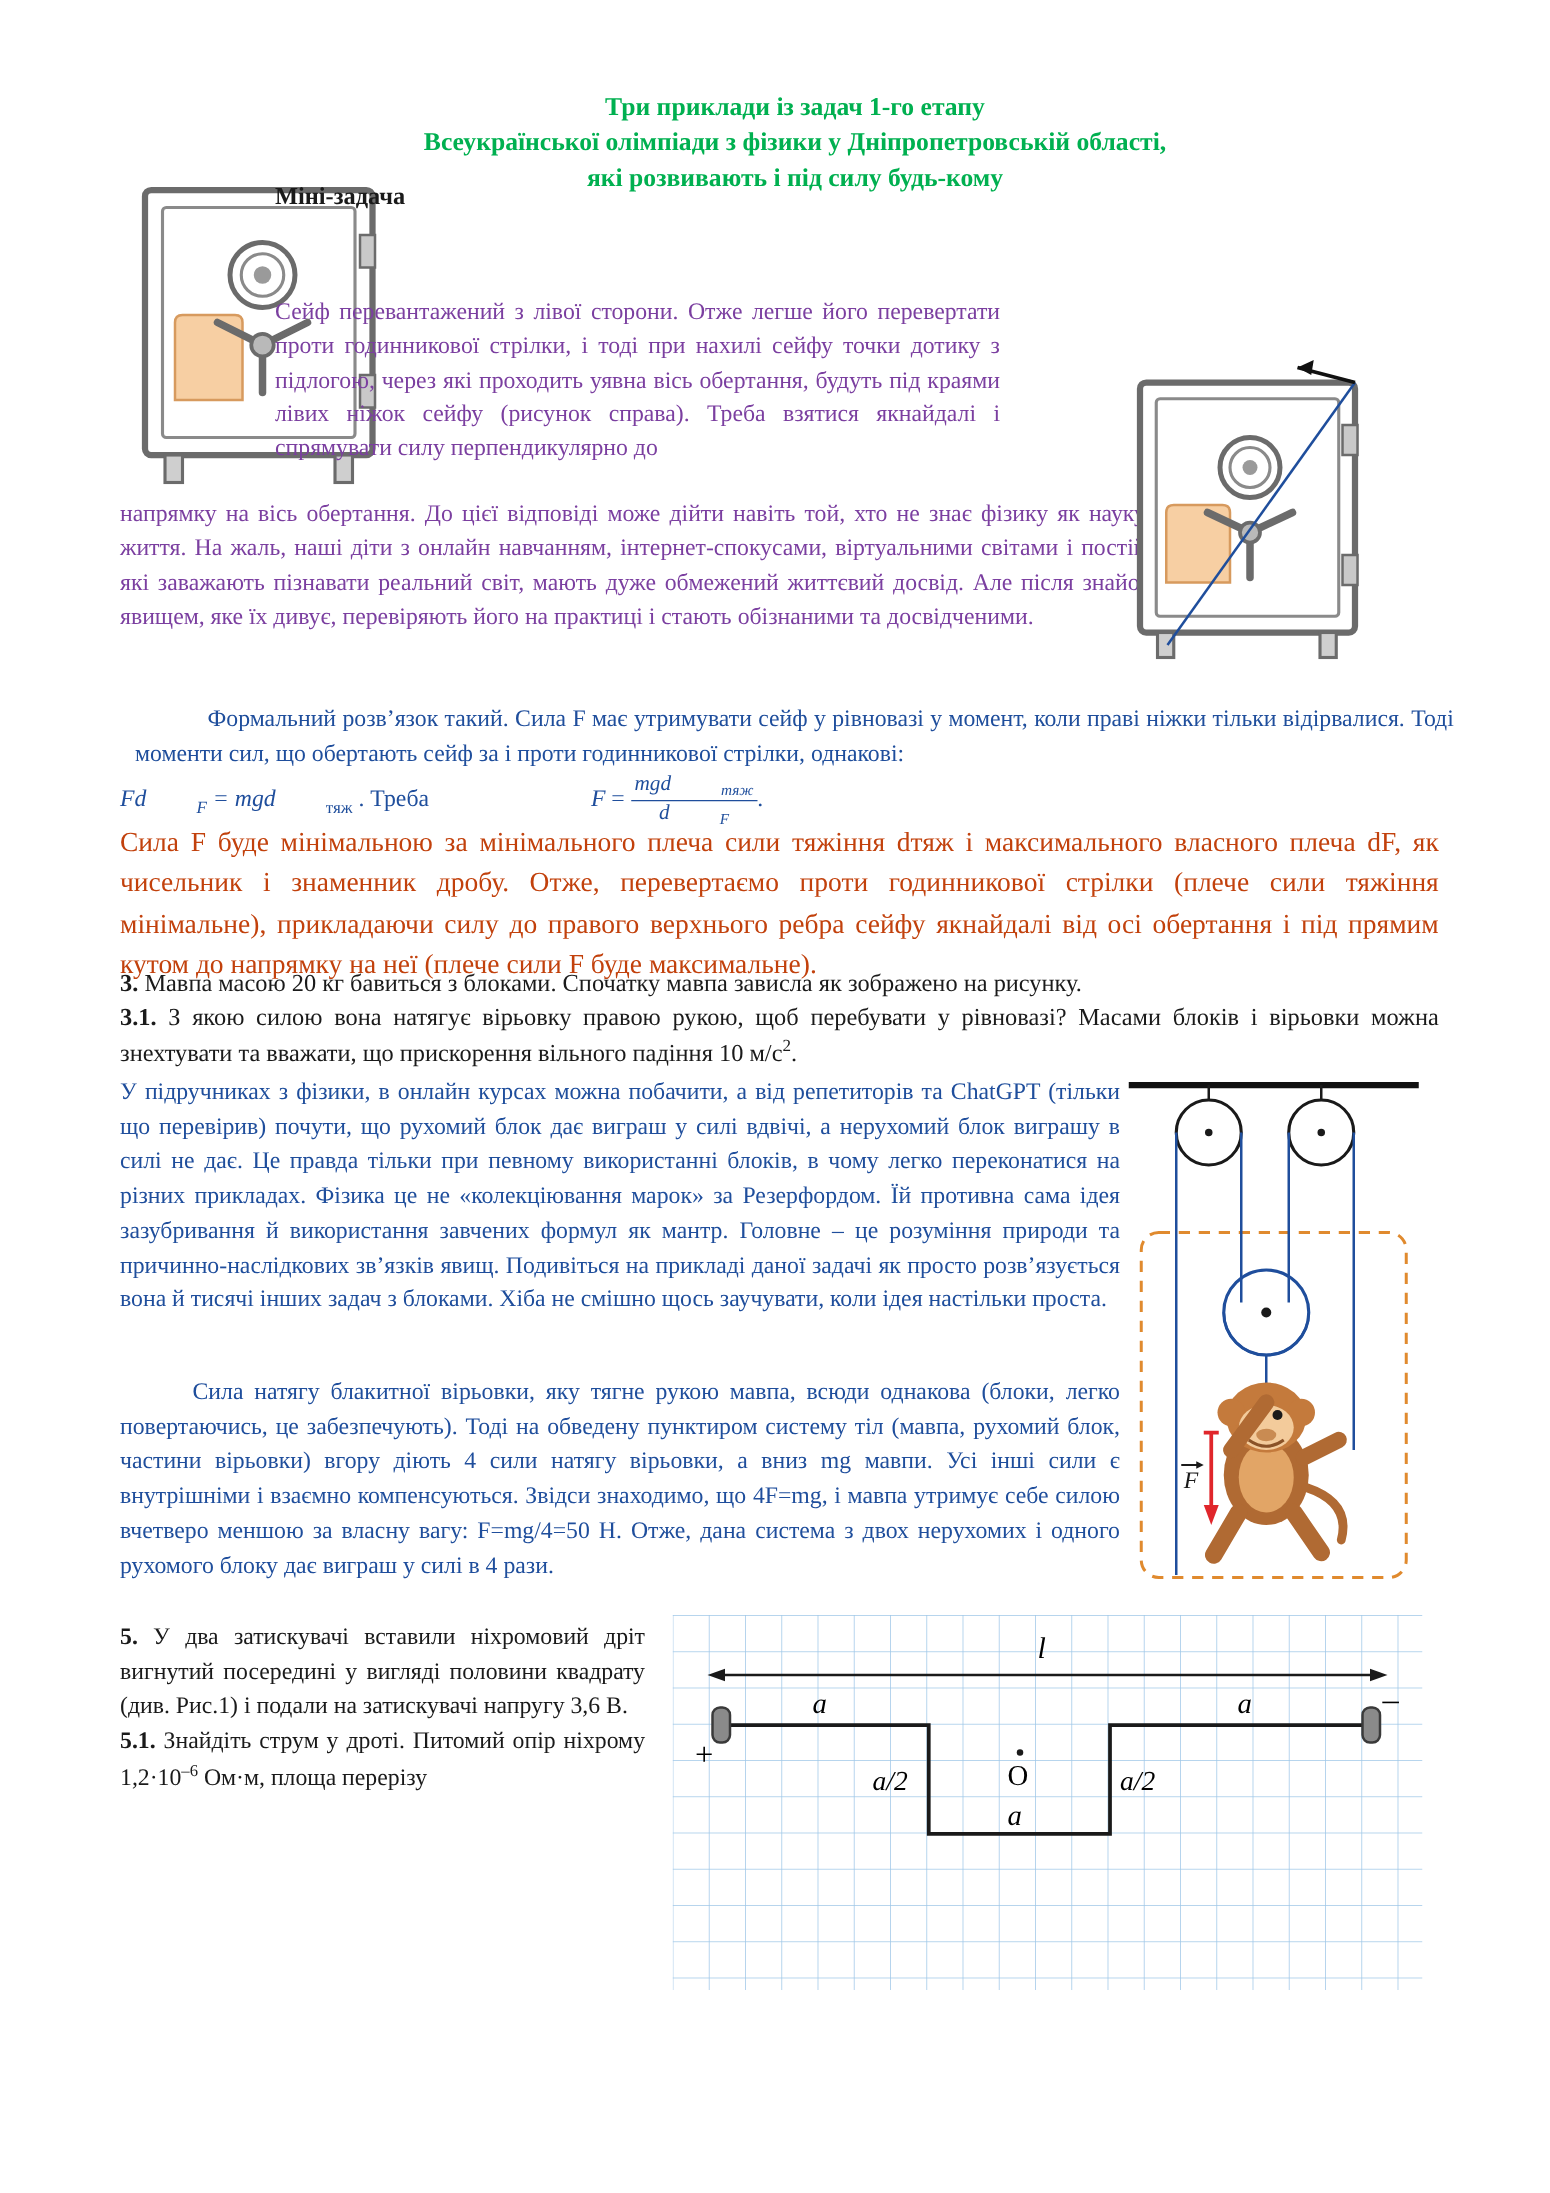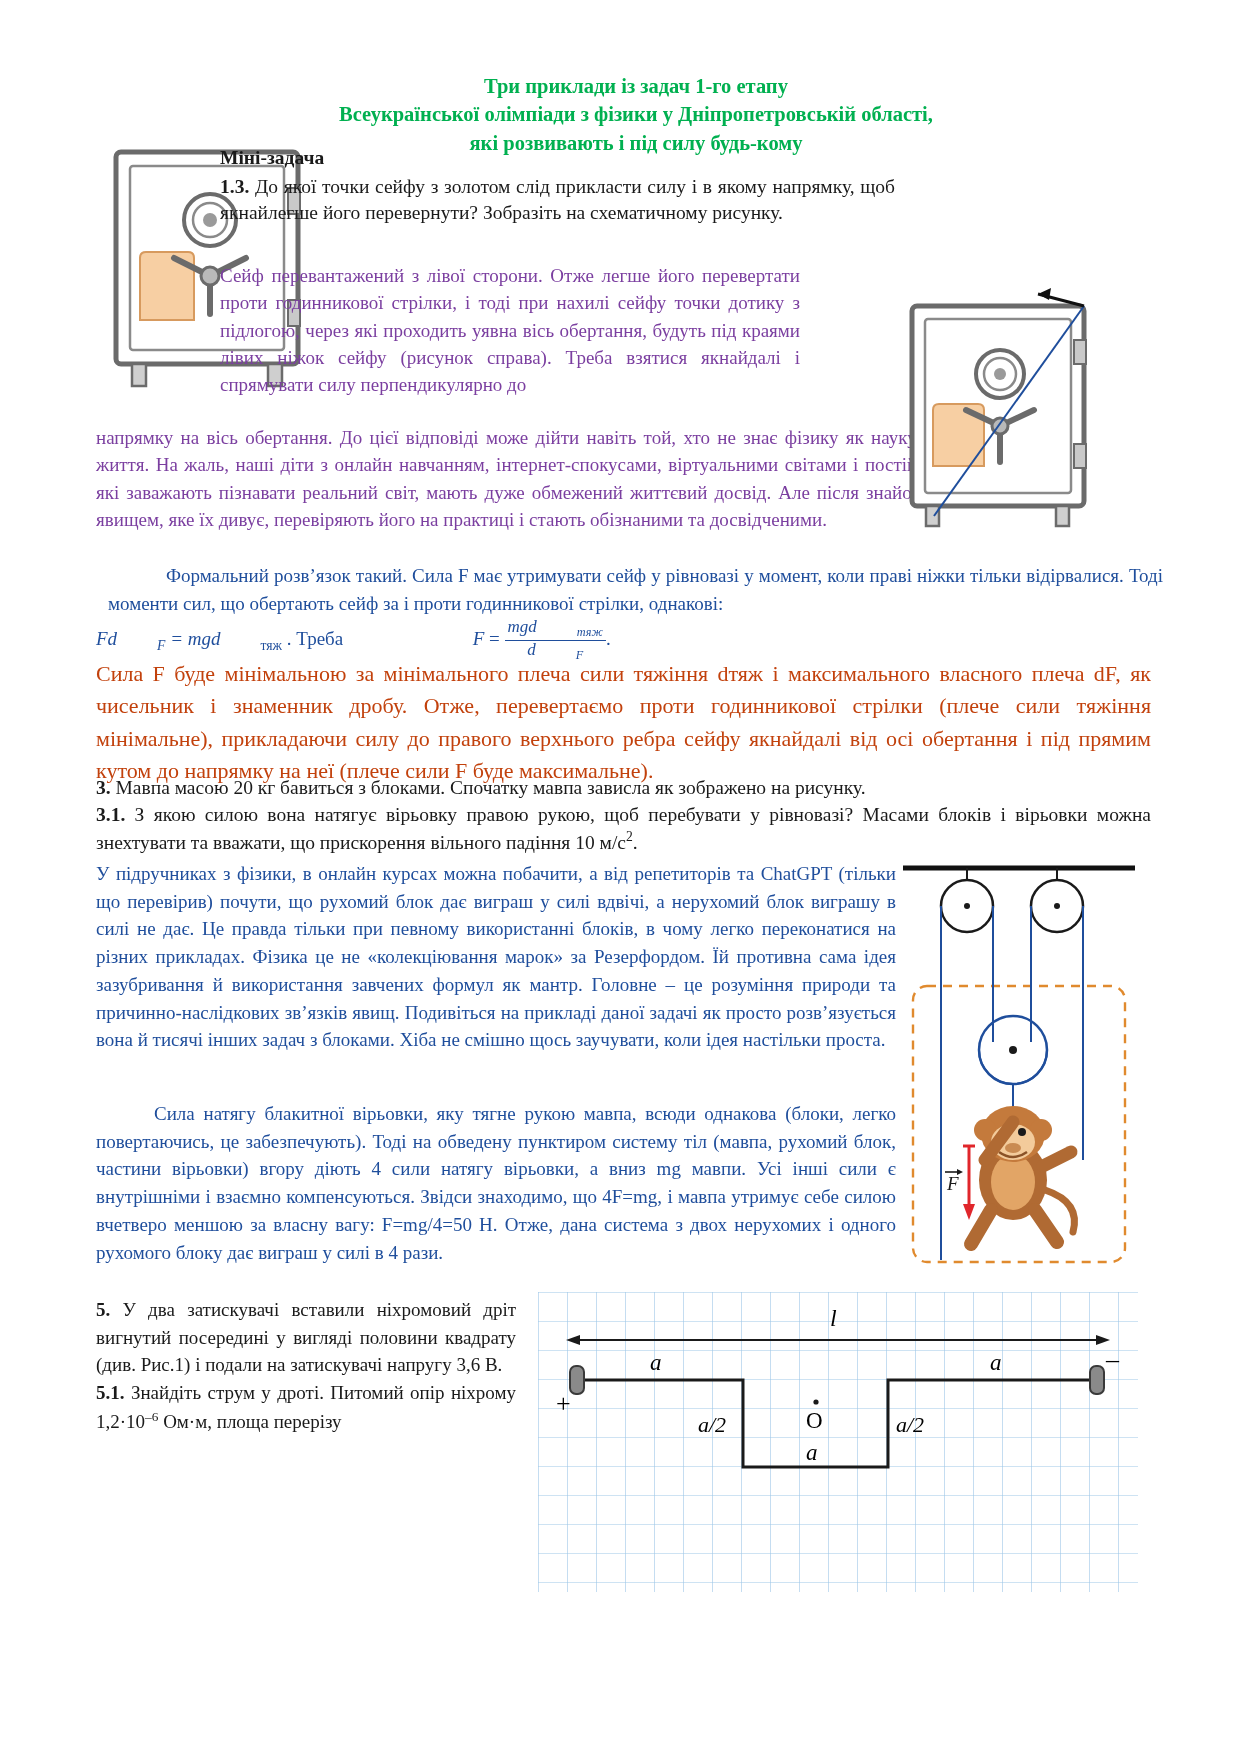--- a/index.html
+++ b/index.html
@@ -33,21 +33,20 @@
     font-weight:bold;font-size:19.5px;color:#1a1a1a;
   }
   .minitask-q{
     position:absolute;left:220px;top:174px;width:675px;
     font-size:19.5px;line-height:1.33;color:#1a1a1a;text-align:justify;
   }
   .minitask-q b{font-weight:bold;}
 
   .purple{
     color:#7b3fa0;
-    margin-top:26px;
   }
   .para-just{text-align:justify;}
 
   .safe-text-wrap{
     position:absolute;left:220px;top:236px;width:580px;
     font-size:19px;line-height:1.44;text-align:justify;
   }
   .safe-text-2{
     position:absolute;left:96px;top:398px;width:960px;
     font-size:19px;line-height:1.44;text-align:justify;
@@ -140,24 +139,20 @@
         <line x1="100" y1="128" x2="100" y2="166"></line>
       </g>
       <circle cx="100" cy="128" r="9" fill="#b9b9b9" stroke="#6b6b6b" stroke-width="3"></circle>
       <rect x="22" y="216" width="14" height="22" fill="#cfcfcf" stroke="#6b6b6b" stroke-width="2.5"></rect>
       <rect x="158" y="216" width="14" height="22" fill="#cfcfcf" stroke="#6b6b6b" stroke-width="2.5"></rect>
     </svg>
   </div>
 
   <div class="minitask-head">Міні-задача</div>
 
-  <div class="minitask-q">
-    <b>1.3.</b>
-    <span>До якої точки сейфу з золотом слід прикласти силу і в якому напрямку, щоб якнайлегше його перевернути? Зобразіть на схематичному рисунку.</span>
-  </div>
 
   <div class="safe-text-wrap purple para-just">Сейф перевантажений з лівої сторони. Отже легше його перевертати проти годинникової стрілки, і тоді при нахилі сейфу точки дотику з підлогою, через які проходить уявна вісь обертання, будуть під краями лівих ніжок сейфу (рисунок справа). Треба взятися якнайдалі і спрямувати силу перпендикулярно до</div>
   <div class="safe-text-2 purple para-just">напрямку на вісь обертання. До цієї відповіді може дійти навіть той, хто не знає фізику як науку, але знає фізику життя. На жаль, наші діти  з онлайн навчанням, інтернет-спокусами, віртуальними світами і постійними тривогами, які заважають пізнавати реальний світ, мають дуже обмежений життєвий досвід. Але після знайомства з фізичним явищем, яке їх дивує, перевіряють його на практиці і стають обізнаними та досвідченими.</div>
 
   <div class="safe-right">
     <svg width="230" height="270" viewBox="0 0 230 270">
       <rect x="24" y="28" width="172" height="200" rx="5" fill="#ffffff" stroke="#6b6b6b" stroke-width="5"></rect>
       <rect x="37" y="41" width="146" height="174" rx="3" fill="#ffffff" stroke="#8a8a8a" stroke-width="2.5"></rect>
       <rect x="186" y="62" width="12" height="24" fill="#c9c9c9" stroke="#6b6b6b" stroke-width="2"></rect>
       <rect x="186" y="166" width="12" height="24" fill="#c9c9c9" stroke="#6b6b6b" stroke-width="2"></rect>

